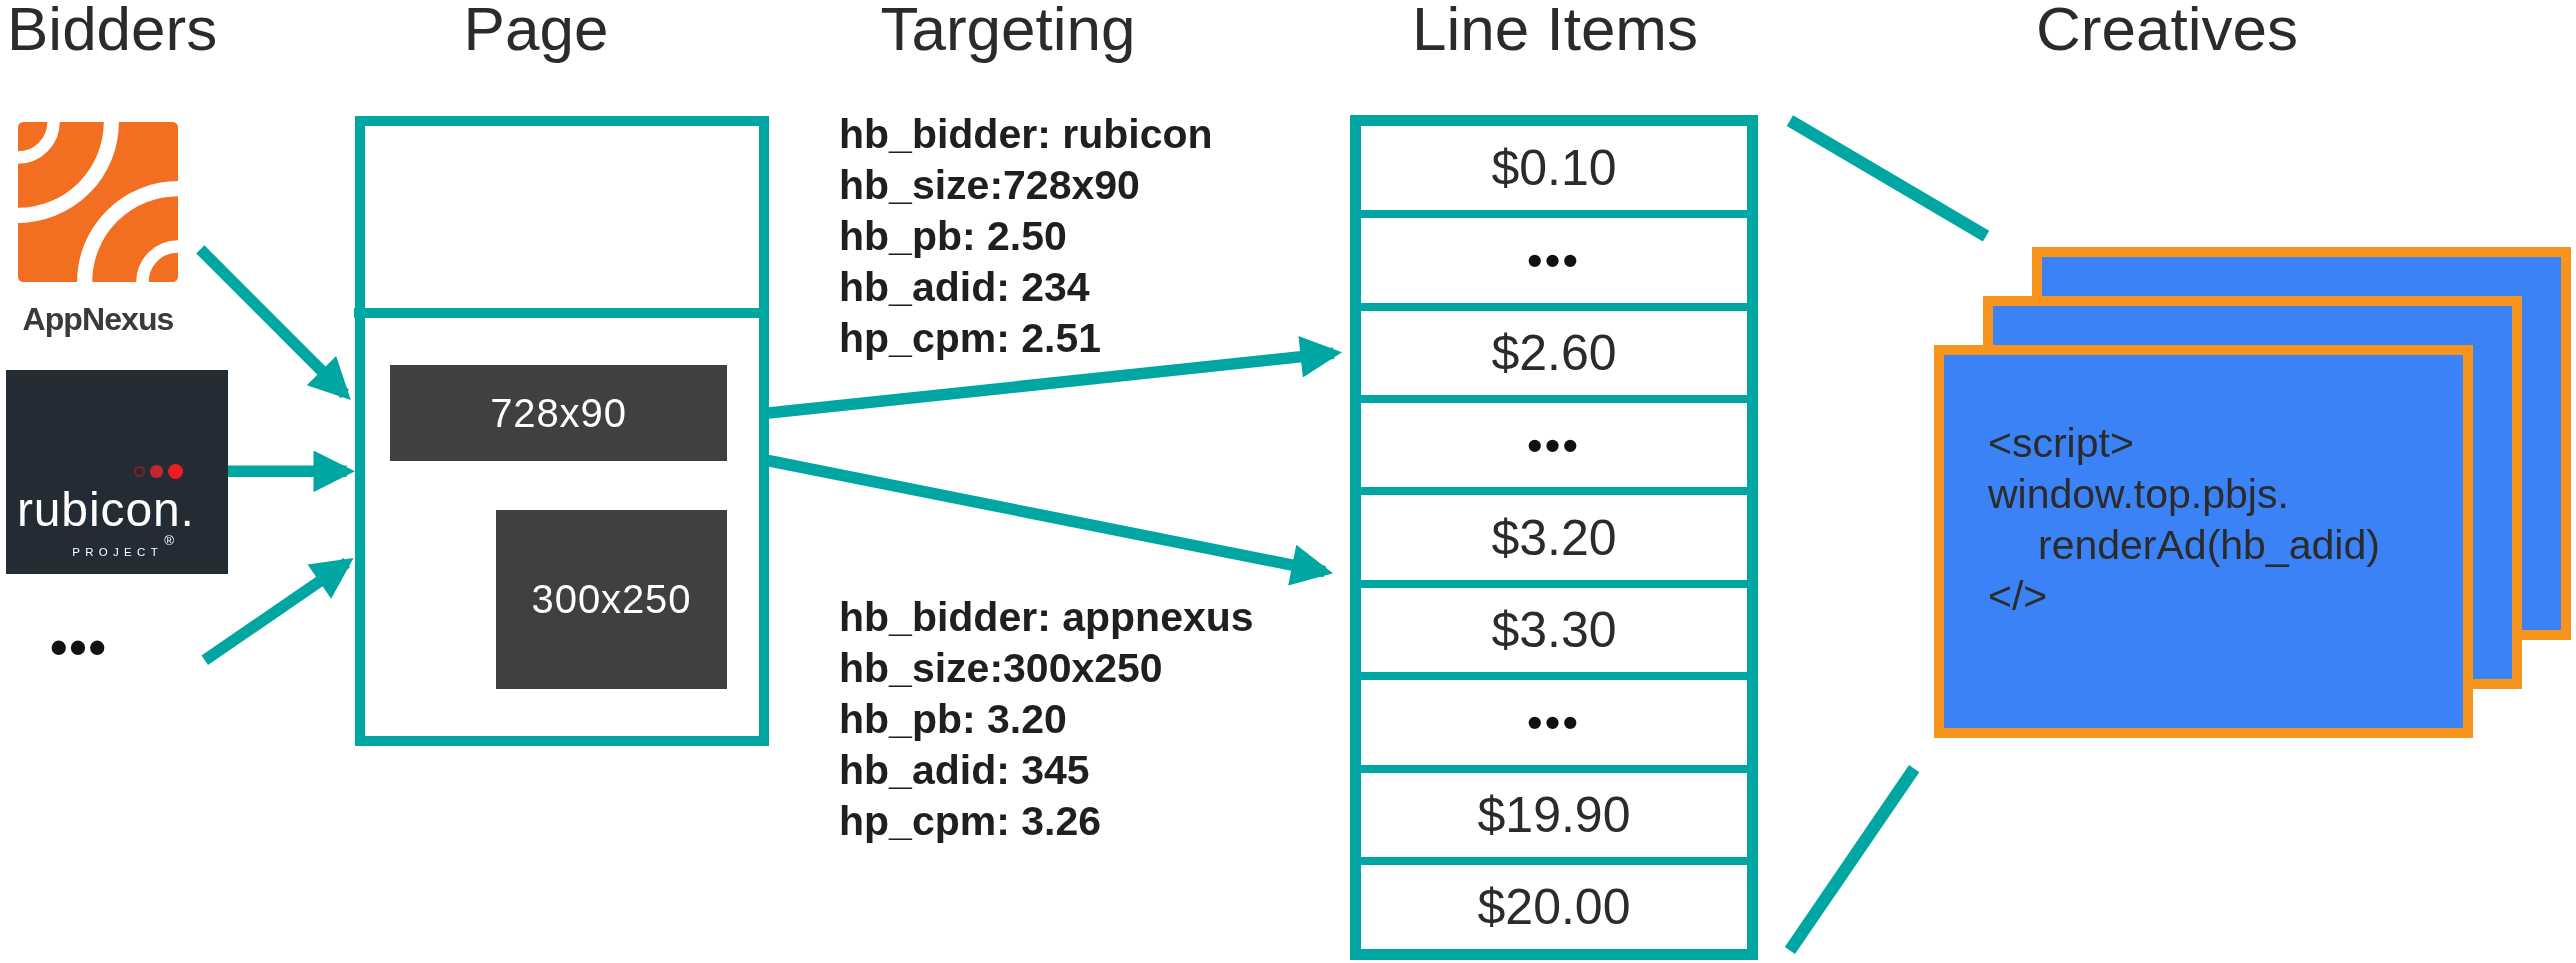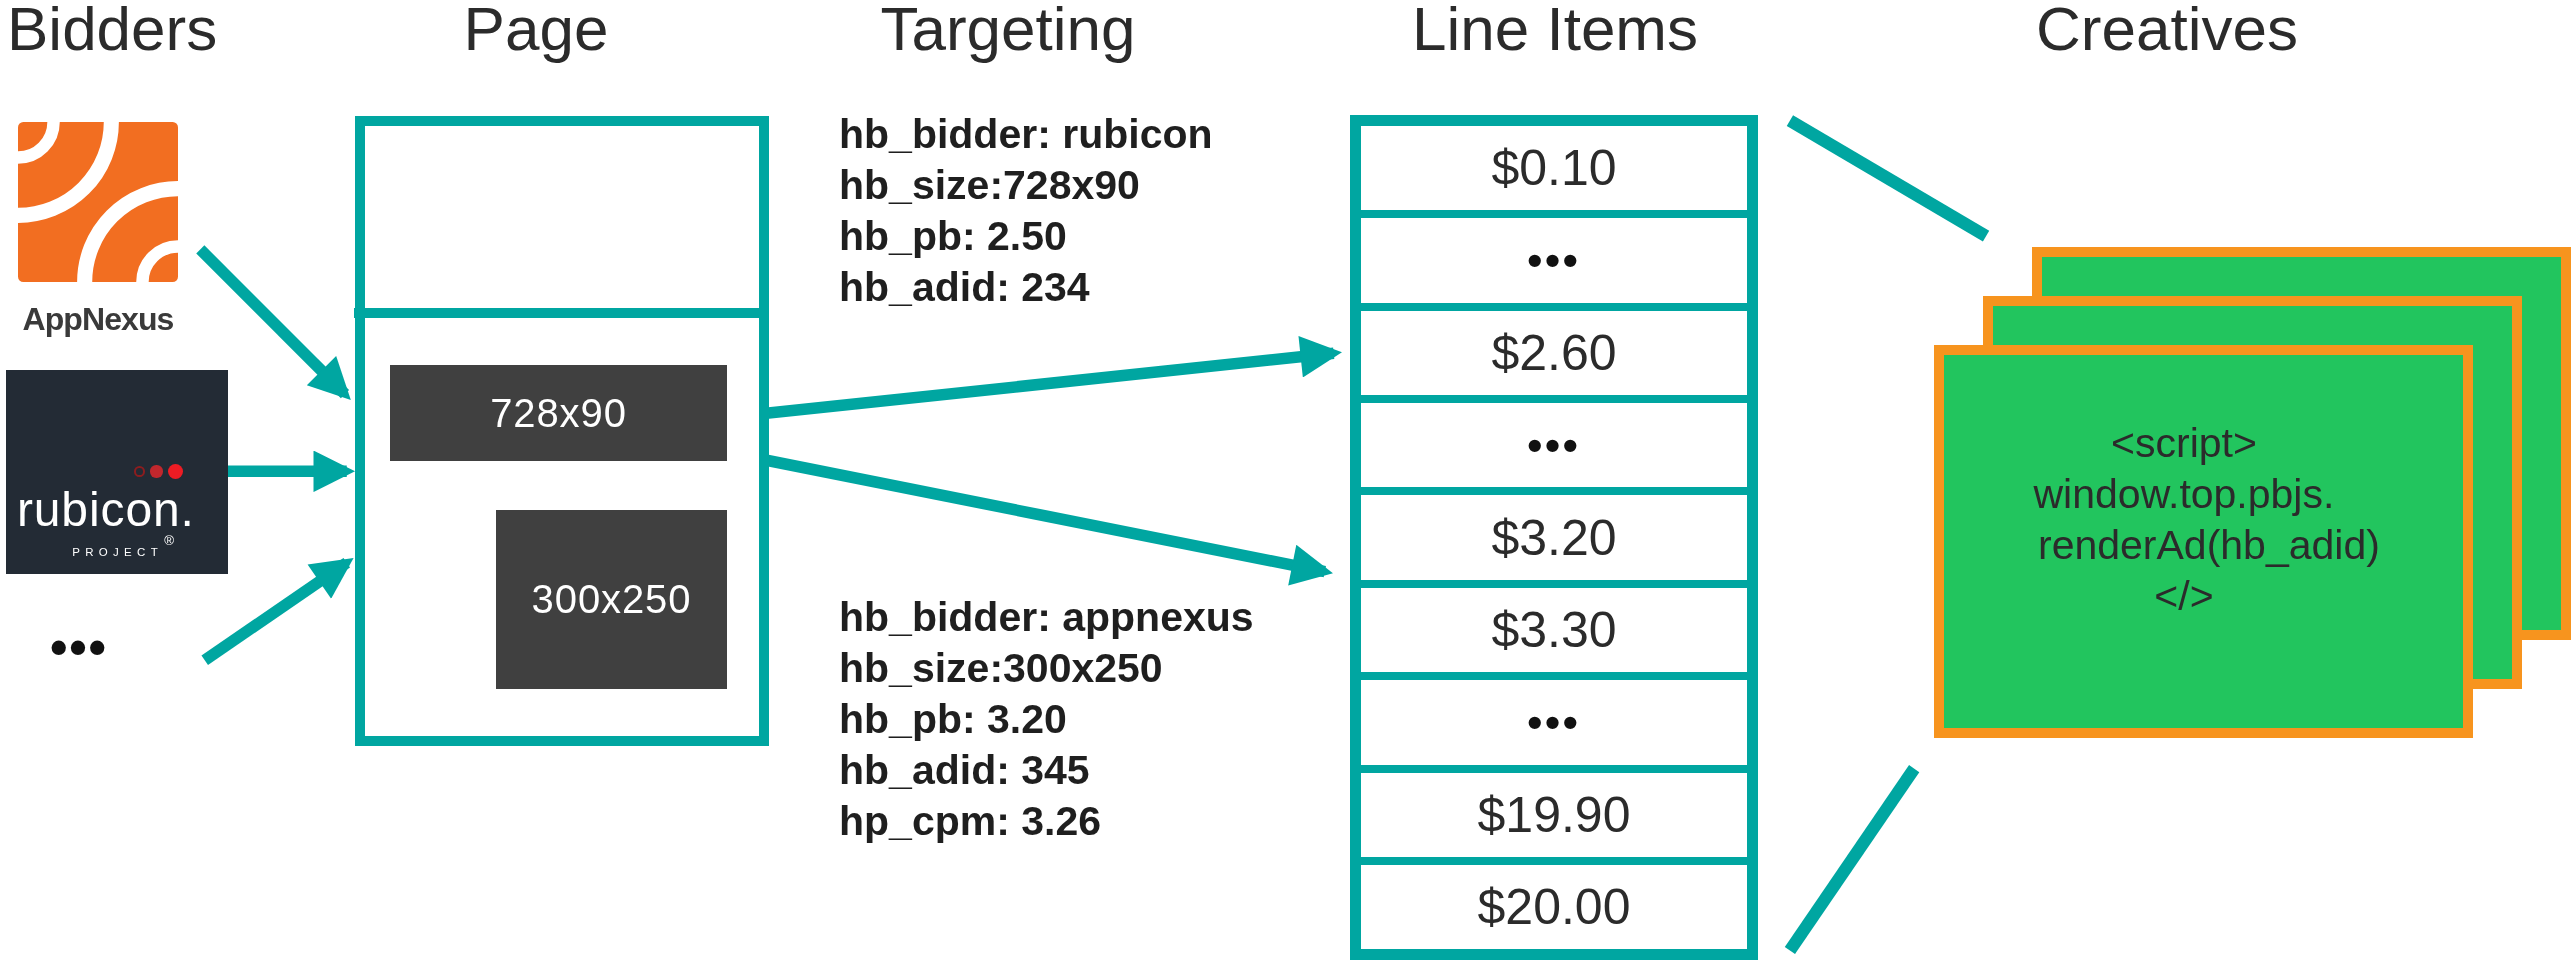--- a/index.html
+++ b/index.html
@@ -50,21 +50,21 @@
   .tb2{top:592px;}
 
   
   .line-items{position:absolute;left:1350px;top:115px;width:408px;height:845px;background:#00A6A1;
               box-sizing:border-box;padding:10.7px;display:flex;flex-direction:column;gap:8px;}
   .li-row{flex:1;background:#ffffff;display:flex;align-items:center;justify-content:center;
           font-size:50px;color:#2b2b2b;}
   .li-row.dots-row{font-size:43px;font-weight:700;letter-spacing:2.7px;color:#111111;}
 
   
-  .card{position:absolute;width:539px;height:393px;background:#22c55e;border:10.7px solid #F7941E;box-sizing:border-box;text-align:center;}
+  .card{position:absolute;width:539px;height:393px;background:#3b82f6;border:10.7px solid #F7941E;box-sizing:border-box;}
   .card-back{left:2032px;top:247px;}
   .card-mid{left:1983px;top:296px;}
   .card-front{left:1934px;top:345px;}
   .code{position:absolute;left:44px;top:63px;font-size:41px;line-height:51px;color:#2b2b2b;white-space:nowrap;}
   .code .indent{padding-left:50px;}
 </style>
 </head>
 <body>
 
 <div class="canvas">
@@ -118,20 +118,21 @@
     <div class="page-divider"></div>
     <div class="slot slot-728">728x90</div>
     <div class="slot slot-300">300x250</div>
   </div>
 
   <div class="targeting-block tb1">
     <div>hb_bidder: rubicon</div>
     <div>hb_size:728x90</div>
     <div>hb_pb: 2.50</div>
     <div>hb_adid: 234</div>
+    <div>hp_cpm: 2.51</div>
   </div>
   <div class="targeting-block tb2">
     <div>hb_bidder: appnexus</div>
     <div>hb_size:300x250</div>
     <div>hb_pb: 3.20</div>
     <div>hb_adid: 345</div>
     <div>hp_cpm: 3.26</div>
   </div>
 
   <div class="line-items">

